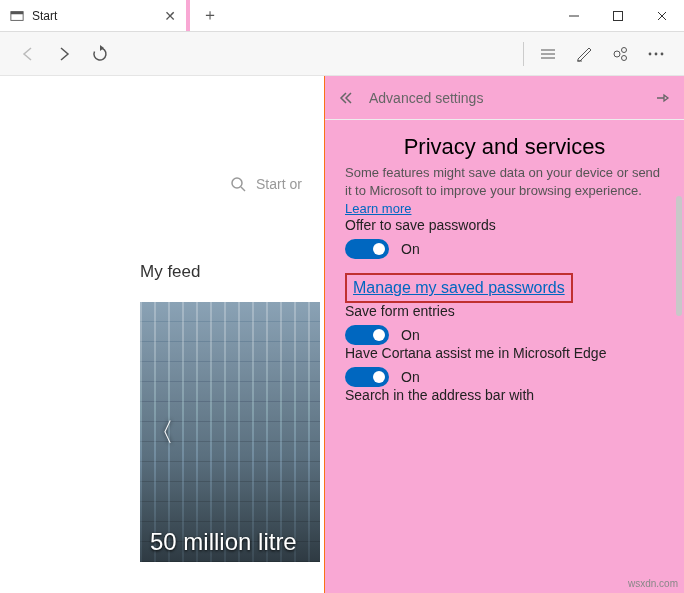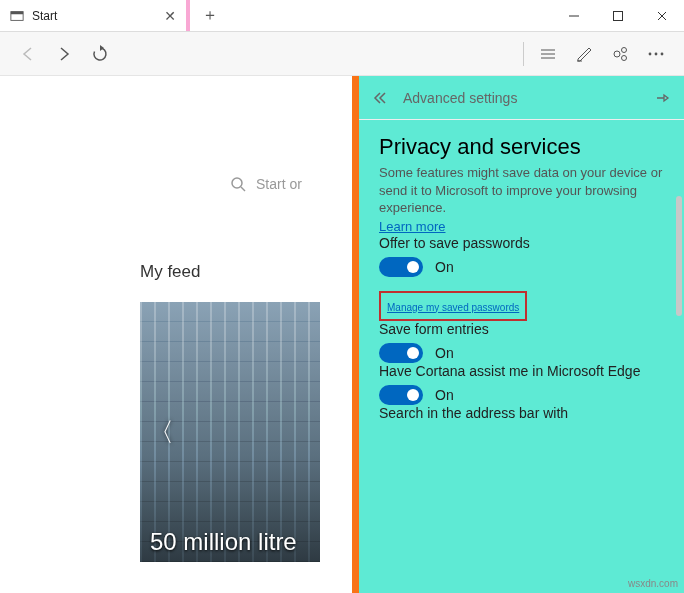--- a/index.html
+++ b/index.html
@@ -26,40 +26,40 @@
 .feed-title { margin: 70px 0 20px 140px; font-size: 17px; color:#333; }
 .feed-img { margin-left: 140px; width: 180px; height: 260px; background: linear-gradient(180deg,#8aa2b5 0%,#5a6f7e 60%,#2e3a42 100%); position: relative; overflow:hidden; }
 .feed-img::before{ content:""; position:absolute; inset:0; background:
  repeating-linear-gradient(90deg, rgba(255,255,255,0.25) 0 2px, transparent 2px 14px),
  repeating-linear-gradient(0deg, rgba(0,0,0,0.15) 0 1px, transparent 1px 20px);
  mix-blend-mode: overlay; }
 .feed-img .chev { position:absolute; left:8px; top:50%; transform:translateY(-50%); color:#fff; font-size:26px; text-shadow:0 0 4px #000; }
 .feed-img .cap { position:absolute; bottom:6px; left:10px; color:#fff; font-size:24px; font-weight:300; text-shadow:0 1px 3px #000; white-space:nowrap; }
 
 
-.panel { position:absolute; top:76px; right:0; bottom:0; width: 332px; background:#5eead4; border-left:7px solid #f97316; display:flex; flex-direction:column; }
+.panel { position:absolute; top:76px; right:0; bottom:0; width: 360px; background:#f9a8d4; border-left:1px solid #f97316; display:flex; flex-direction:column; }
 .panel-hd { height:44px; display:flex; align-items:center; padding:0 14px; border-bottom:1px solid #eee; color:#666; font-size:14px; }
 .panel-hd .back { margin-right:14px; font-size:14px; cursor:pointer; }
 .panel-hd .pin { font-size:14px; cursor:pointer; }
 .panel-body { flex:1; overflow-y:auto; padding: 14px 20px 10px 20px; }
-.panel-body h2 { font-size:22px; font-weight:400; color:#000; margin-bottom:4px; }
+.panel-body h2 { font-size:22px; font-weight:400; color:#000; margin-bottom:4px;text-align:center; }
 .panel-body .desc { font-size:13px; color:#555; line-height:1.35; }
 .panel-body a.lm { color:#0067c0; font-size:13px; text-decoration:underline; }
 .setting { }
 .setting .label { font-size:14px; color:#222; margin-bottom:6px; }
 .toggle-row { display:flex; align-items:center; gap:12px; }
 .toggle { width:44px; height:20px; border-radius:10px; position:relative; cursor:pointer; }
 .toggle.on { background:#0067c0; }
 .toggle.off { background:#fff; border:2px solid #555; }
 .toggle .knob { position:absolute; width:12px; height:12px; border-radius:50%; top:50%; transform:translateY(-50%); }
 .toggle.on .knob { background:#fff; right:4px; }
 .toggle.off .knob { background:#555; left:3px; }
 .toggle-row .state { font-size:14px; color:#222; }
 .linkbox { display:inline-block; margin-top:14px; padding:4px 6px; border:2px solid #c03030; }
-.linkbox a { color:#0067c0; font-size:10px; }
+.linkbox a { color:#0067c0; font-size:16px; }
 .scrollbar { position:absolute; right:2px; top:120px; width:6px; height:120px; background:#c8c8c8; border-radius:3px; }
 
 .watermark { position:absolute; right:6px; bottom:4px; font-size:10px; color:#888; }
 svg{display:block}
 </style>
 </head>
 <body>
 
 <div class="titlebar">
   <div class="tab">

